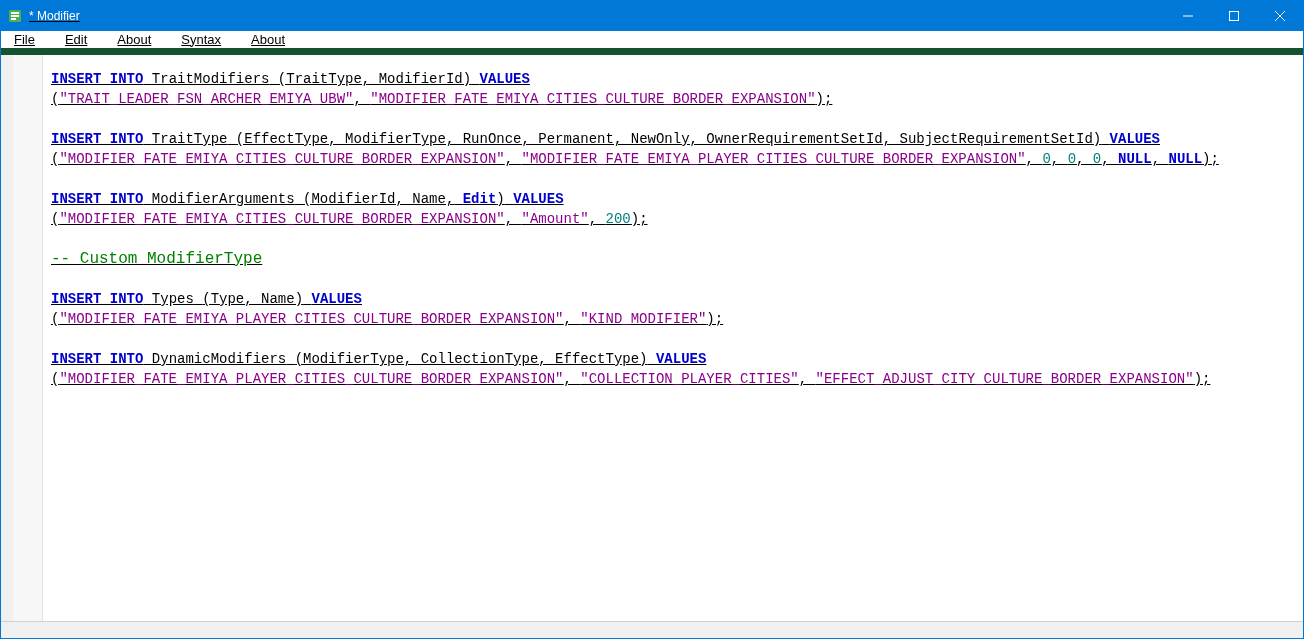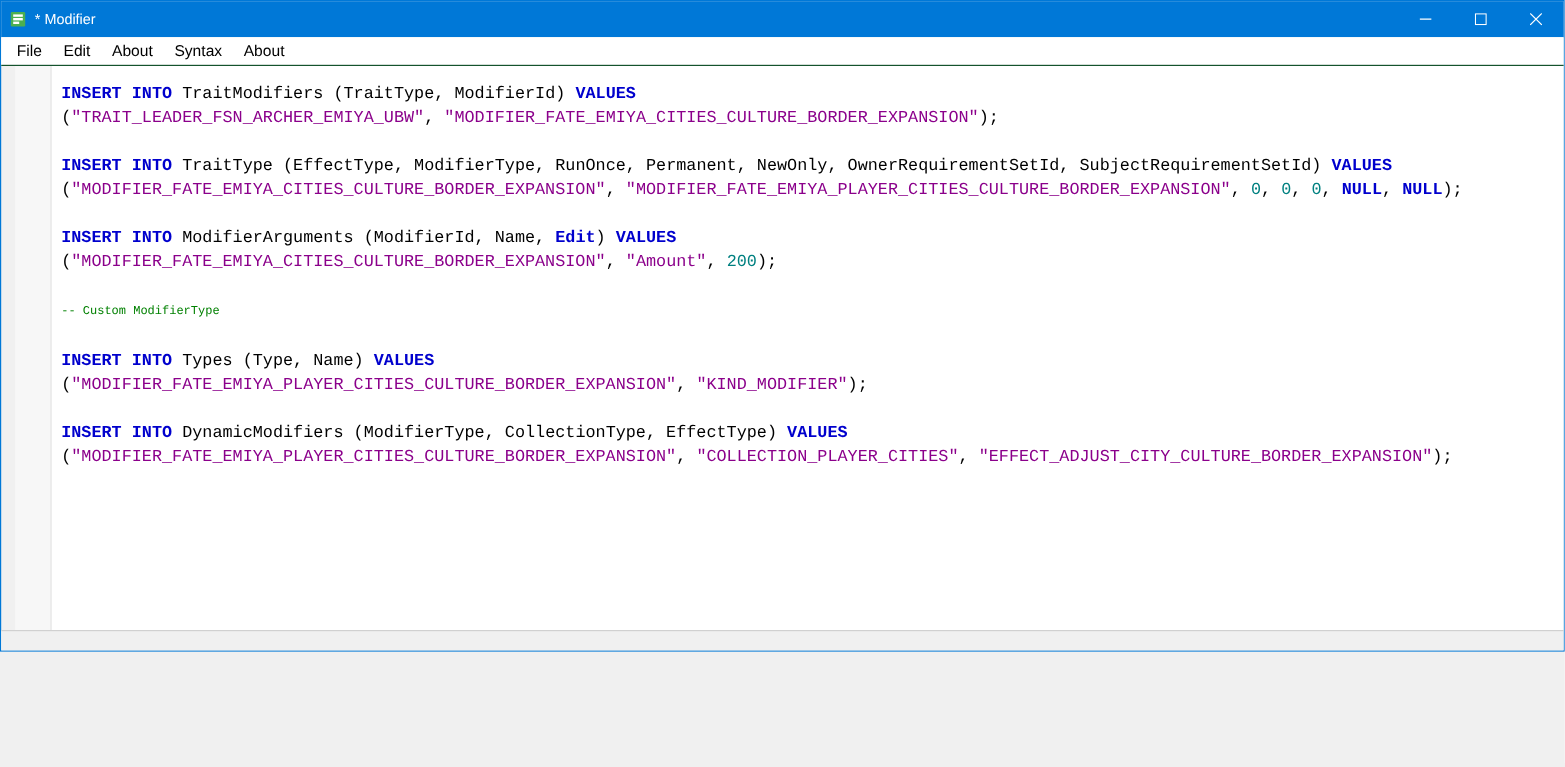--- a/index.html
+++ b/index.html
@@ -1,33 +1,33 @@
 <!DOCTYPE html>
 <html><head>
 <meta charset="utf-8">
 <style>
 * { margin:0; padding:0; box-sizing:border-box; }
 body { width:1304px; height:639px; overflow:hidden; font-family:"Segoe UI",Arial,sans-serif; background:#f0f0f0; }
-.win { width:1304px; height:543px; display:flex; flex-direction:column; border:1px solid #0078d7; }
+.win { width:1304px; height:639px; display:flex; flex-direction:column; border:1px solid #0078d7;text-decoration:underline; }
 .titlebar { height:30px; background:#0078d7; color:#fff; display:flex; align-items:center; }
 .titlebar .icon { width:28px; height:30px; display:flex; align-items:center; justify-content:center; }
 .titlebar .icon svg { display:block; }
 .titlebar .title { flex:1; font-size:12px; font-weight:400; }
 .controls { display:flex; }
 .controls .ctrl { width:46px; height:30px; display:flex; align-items:center; justify-content:center; cursor:pointer; }
-.menubar { height:24px; background:#fff; display:flex; align-items:center; padding:0 4px; font-size:13px; color:#000; border-bottom:1px solid #14532d; }
+.menubar { height:24px; background:#fff; display:flex; align-items:center; padding:0 4px; font-size:13px; color:#000; border-bottom:7px solid #14532d;gap:12px; }
 .menubar .mi { padding:0 9px; height:24px; line-height:24px; cursor:pointer; }
 .editor-wrap { flex:1; background:#fff; display:flex; overflow:hidden;margin-left:12px; }
 .gutter { width:30px; background:#f7f7f7; border-right:1px solid #e5e5e5; }
 .code { flex:1; padding:14px 8px; overflow:auto; }
 pre { font-family:Consolas,"Courier New",monospace; font-size:14px; line-height:20px; white-space:pre; }
 .kw { color:#0000cd; font-weight:700; }
 .str { color:#8b008b; }
 .num { color:#008080; }
-.cm { color:#008000; font-size:10px; }
+.cm { color:#008000; font-size:16px; }
 .scrollbar-bottom{height:17px;background:#f0f0f0;border-top:1px solid #d0d0d0;}
 </style>
 </head>
 <body>
 
 <div class="win">
   <div class="titlebar">
     <div class="icon">
       <svg width="14" height="14">
           <rect x="1" y="1" width="12" height="12" fill="#4caf50" rx="1"></rect>

